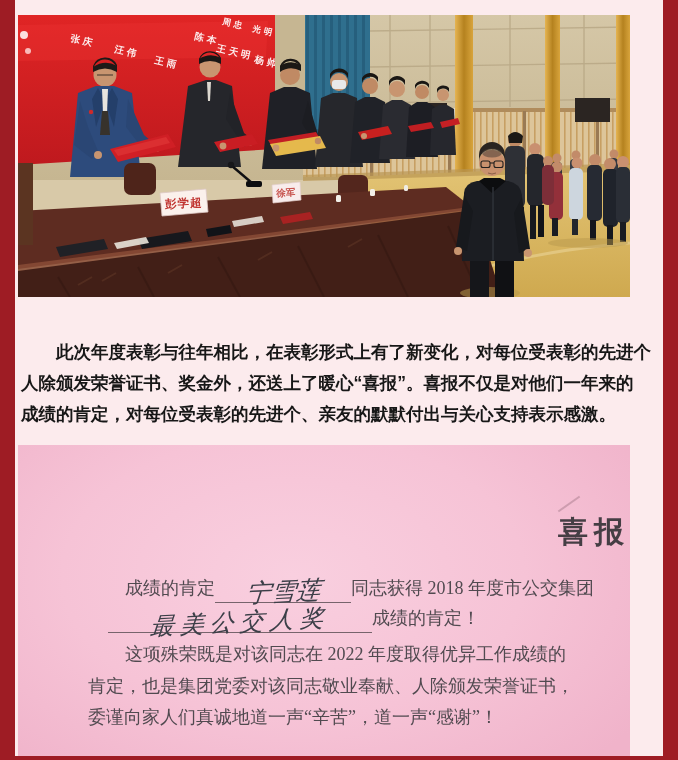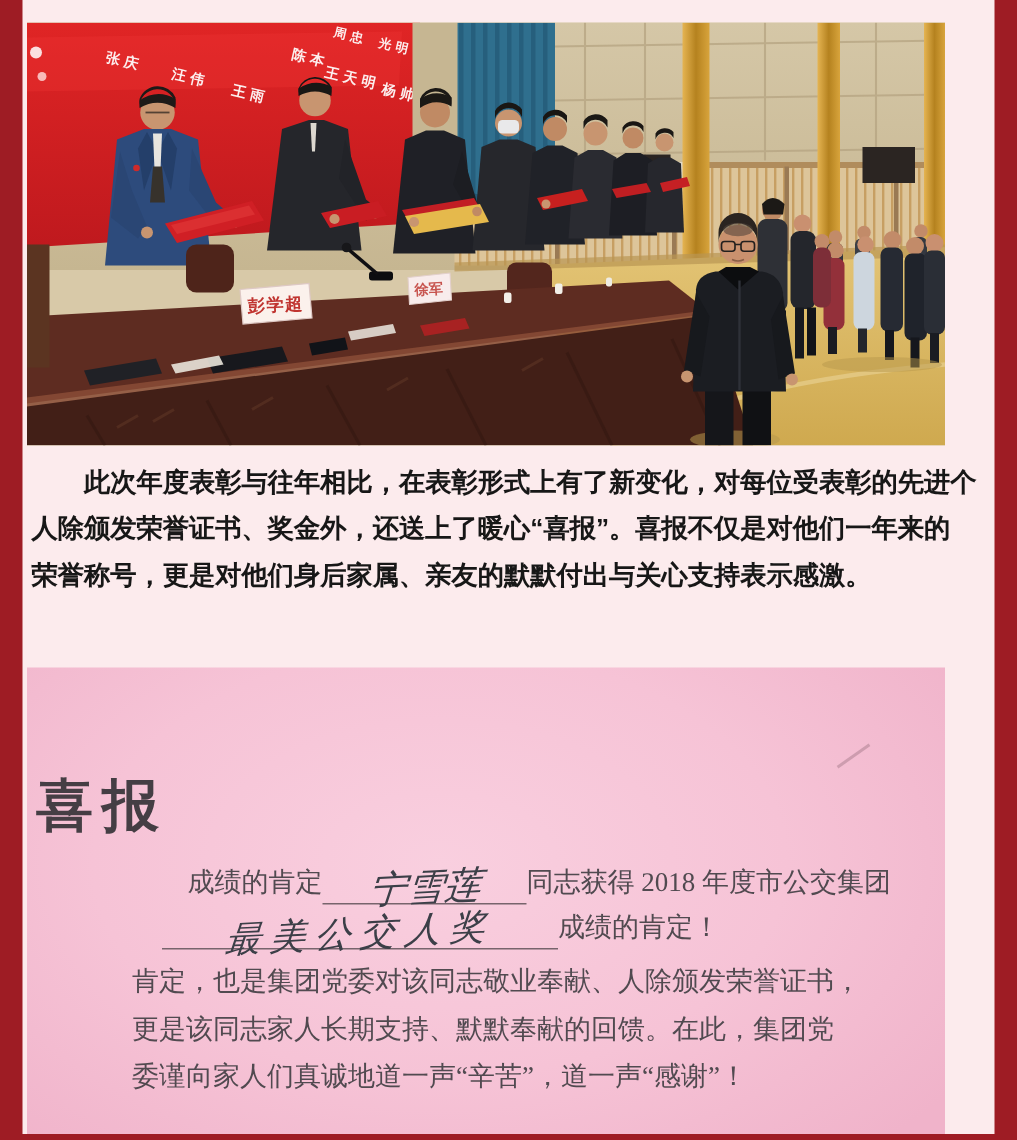--- a/index.html
+++ b/index.html
@@ -3,26 +3,26 @@
 <meta charset="utf-8">
 <style>
   html,body{margin:0;padding:0;}
   body{background:#9e1c24;font-family:"Liberation Sans","DejaVu Sans",sans-serif;}
   .page{position:relative;width:678px;height:760px;overflow:hidden;background:#9e1c24;}
   .panel{position:absolute;left:15px;top:0;width:648px;height:760px;background:#fcebed;}
   .photo{position:absolute;left:18px;width:612px;overflow:hidden;background:#d8c9a8;}
   .photo1{top:15px;height:282px;}
   .photo2{top:445px;height:311px;
     background:radial-gradient(ellipse 420px 260px at 45% 42%, #f9cfdf 0%, #f6c3d6 55%, #f0b3ca 100%);}
-  .article{position:absolute;left:21px;top:306px;width:636px;color:#171717;
+  .article{position:absolute;left:21px;top:337px;width:636px;color:#171717;
     font-size:17.5px;font-weight:700;line-height:31px;letter-spacing:0px;}
   .article .ln{white-space:nowrap;}
   .article .indent{text-indent:35px;}
-  .letter-title{position:absolute;top:67px;left:0;width:100%;text-align:left;
-    font-family:"Liberation Serif","DejaVu Serif",serif;font-size:38px;font-weight:600;
+  .letter-title{position:absolute;top:67px;left:0;width:100%;text-align:right;
+    font-family:"Liberation Serif","DejaVu Serif",serif;font-size:30px;font-weight:600;
     letter-spacing:6px;padding-left:6px;box-sizing:border-box;color:#453e44;}
   .letter-body{position:absolute;left:70px;top:128px;width:490px;
     font-family:"Liberation Serif","DejaVu Serif",serif;font-size:18px;color:#514a50;}
   .lrow{line-height:30px;white-space:nowrap;}
   .lrow1{padding-left:37px;}
   .lrow2{padding-left:20px;}
   .uline{display:inline-block;border-bottom:1.2px solid #77646c;text-align:center;
     vertical-align:bottom;height:26px;}
   .uline-name{width:136px;}
   .uline-award{width:264px;}
@@ -307,35 +307,35 @@
           <line x1="472" y1="148" x2="476" y2="148"></line>
         </g>
         <path d="M470,158 Q474,160 478,158" stroke="#8a5f46" stroke-width="1" fill="none"></path>
       </g>
     </svg>
   </div>
 
   <div class="article">
     <div class="ln indent">此次年度表彰与往年相比，在表彰形式上有了新变化，对每位受表彰的先进个</div>
     <div class="ln">人除颁发荣誉证书、奖金外，还送上了暖心“喜报”。喜报不仅是对他们一年来的</div>
-    <div class="ln">荣誉称号，更是对他们身后家属、亲友的默默付出与关心支持表示感激。</div>
+    <div class="ln">成绩的肯定，对每位受表彰的先进个、亲友的默默付出与关心支持表示感激。</div>
   </div>
 
   <div class="photo photo2">
     <div class="fold"></div>
     <div class="letter-title">喜报</div>
     <div class="letter-body">
       <div class="lrow lrow1">
         <span>成绩的肯定</span><span class="uline uline-name"><span class="hand hand-name">宁雪莲</span></span><span>同志获得 2018 年度市公交集团</span>
       </div>
       <div class="lrow lrow2">
         <span class="uline uline-award"><span class="hand hand-award">最美公交人奖</span></span><span>成绩的肯定！</span>
       </div>
       <div class="letter-para">
+        <div class="ln indent">这项殊荣既是对该同志在 2022 年度取得优异工作成绩的</div>
         <div class="ln">肯定，也是集团党委对该同志敬业奉献、人除颁发荣誉证书，</div>
-        <div class="ln">更是该同志家人长期支持、默默奉献的回馈。在此，集团党</div>
         <div class="ln">委谨向家人们真诚地道一声“辛苦”，道一声“感谢”！</div>
       </div>
     </div>
   </div>
 
   <div class="bottom-bar"></div>
 </div>
 
 </body></html>

